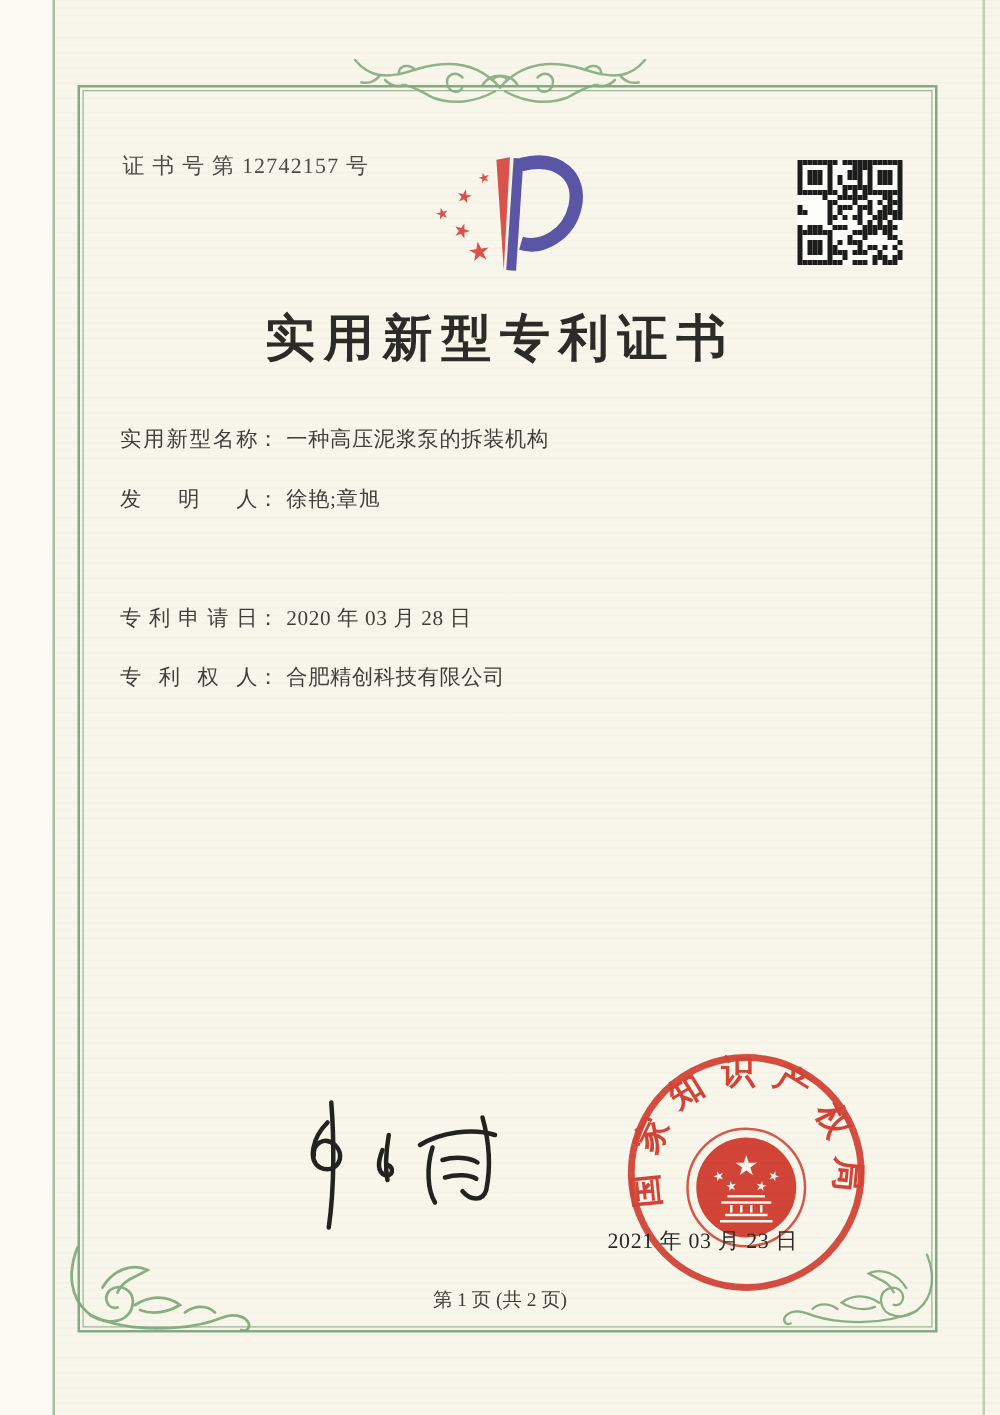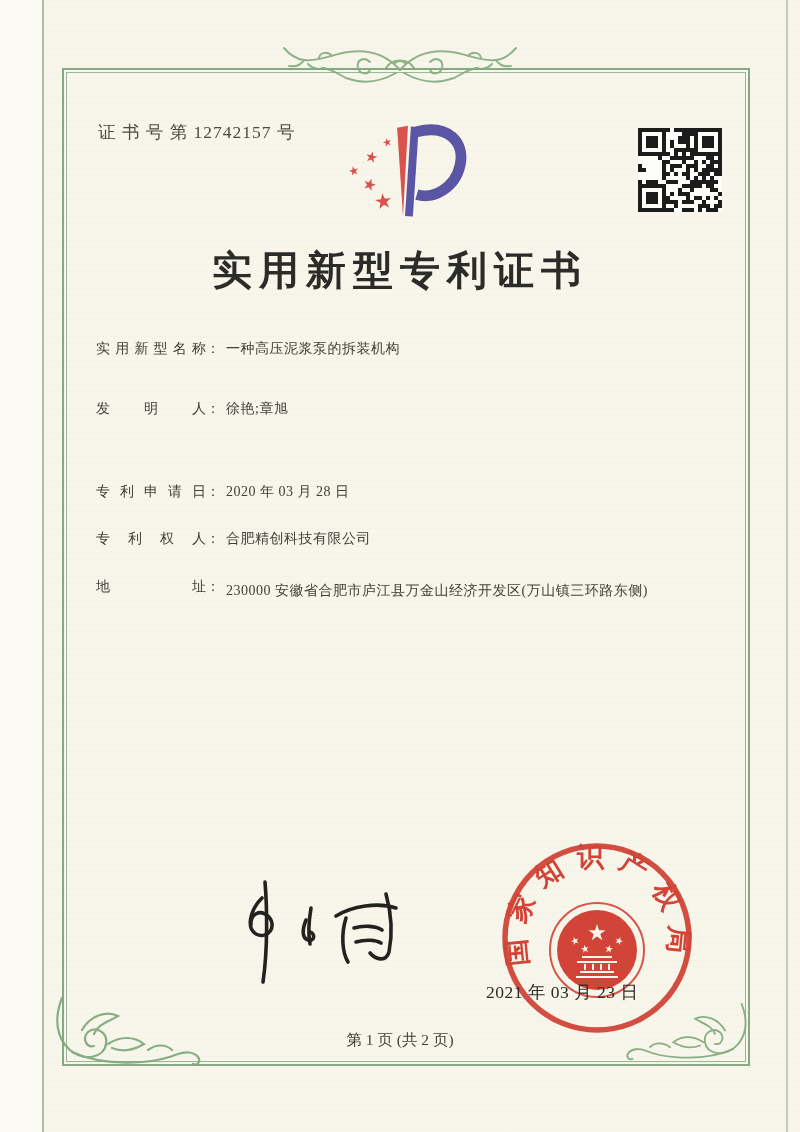--- a/index.html
+++ b/index.html
@@ -25,21 +25,21 @@
   }
   .orn{position:absolute;pointer-events:none;}
   .cert-no{position:absolute;left:98px;top:120px;font-size:17.5px;color:#4b4b45;letter-spacing:1px;}
   .logo{position:absolute;left:330px;top:110px;}
   .qr{position:absolute;left:638px;top:128px;width:84px;height:84px;background:#fcfcf8;}
   .qr i{position:absolute;width:4px;height:4px;background:#1c1c1c;}
   .title{
     position:absolute;left:0;top:243px;width:800px;text-align:center;
     font-size:40px;font-weight:700;letter-spacing:7px;color:#2b2b28;
   }
-  .frow{position:absolute;left:96px;font-size:14px;color:#3f3f3a;white-space:nowrap;}
+  .frow{position:absolute;left:96px;font-size:17px;color:#3f3f3a;white-space:nowrap;}
   .flabel{
     display:inline-block;width:110px;text-align:justify;text-align-last:justify;
     vertical-align:top;
   }
   .fcolon{display:inline-block;vertical-align:top;}
   .fvalue{display:inline-block;margin-left:6px;vertical-align:top;letter-spacing:.5px;}
   .fvalue.wrap{white-space:normal;width:500px;line-height:26px;}
   .frow.two .pair2{margin-left:56px;}
   .paras{
     position:absolute;left:88px;top:662px;width:624px;
@@ -357,31 +357,28 @@
       <i style="left:68px;top:80px"></i>
       <i style="left:72px;top:80px"></i>
       <i style="left:76px;top:80px"></i>
     </div>
 
   <div class="title">实用新型专利证书</div>
 
   <div class="frow" style="top:340px;">
     <span class="flabel">实用新型名称</span><span class="fcolon">：</span><span class="fvalue">一种高压泥浆泵的拆装机构</span>
   </div>
-  <div class="frow" style="top:388px;margin-top:12px;">
+  <div class="frow" style="top:388px;">
     <span class="flabel">发明人</span><span class="fcolon">：</span><span class="fvalue">徐艳;章旭</span>
   </div>
   <div class="frow" style="top:483px;">
     <span class="flabel">专利申请日</span><span class="fcolon">：</span><span class="fvalue">2020 年 03 月 28 日</span>
   </div>
   <div class="frow" style="top:530px;">
     <span class="flabel">专利权人</span><span class="fcolon">：</span><span class="fvalue">合肥精创科技有限公司</span>
-  </div>
-  <div class="frow" style="top:578px;">
-    <span class="flabel">地址</span><span class="fcolon">：</span><span class="fvalue wrap">230000 安徽省合肥市庐江县万金山经济开发区(万山镇三环路东侧)</span>
   </div>
 
 
 
   <svg class="sig" width="210" height="115" viewBox="0 0 210 115">
     <g stroke="#22221f" stroke-width="3.6" fill="none" stroke-linecap="round" stroke-linejoin="round">
       <path d="M52,22 C40,34 36,52 46,58 C58,64 68,50 58,40 C50,33 40,38 41,49"></path>
       <path d="M55,6 C57,30 58,72 53,106"></path>
       <path d="M96,44 C92,54 92,62 98,64 C104,66 106,58 100,56"></path>
       <path d="M101,32 C99,44 98,58 100,68"></path>

